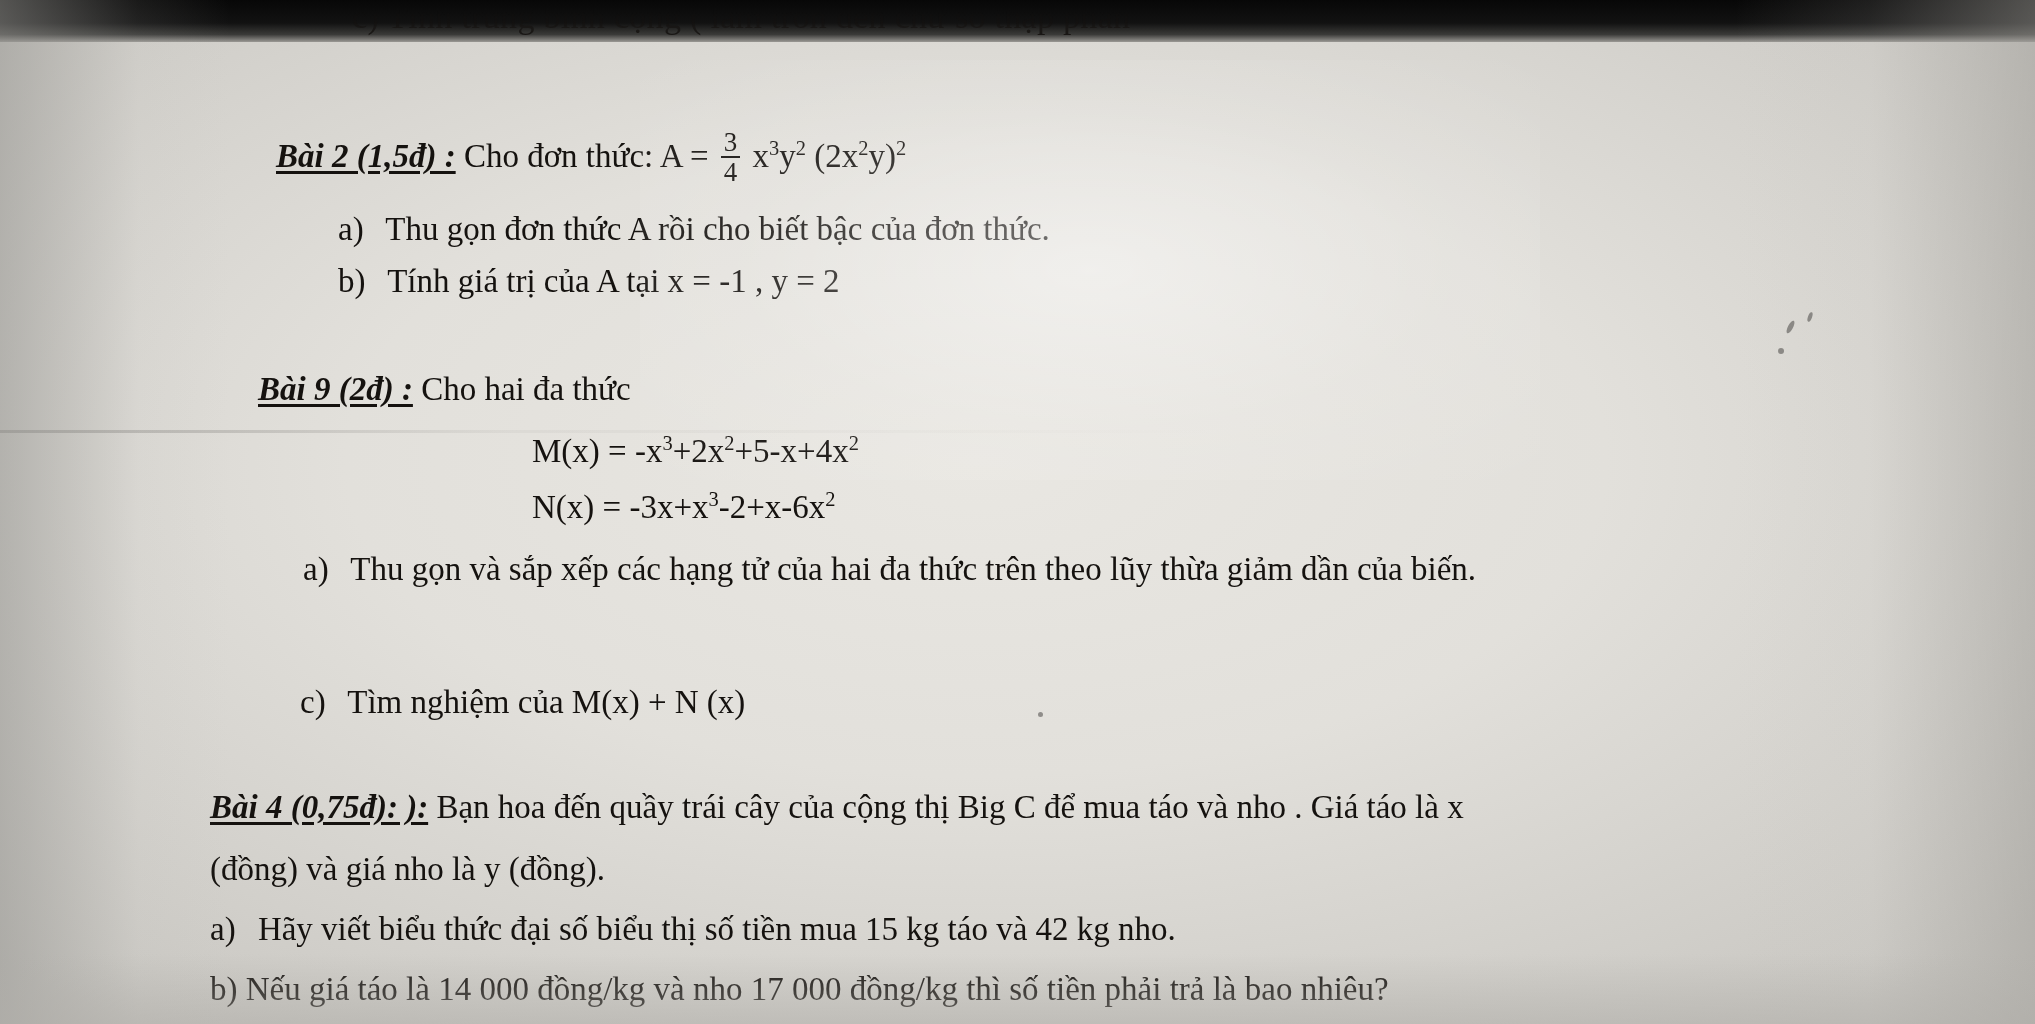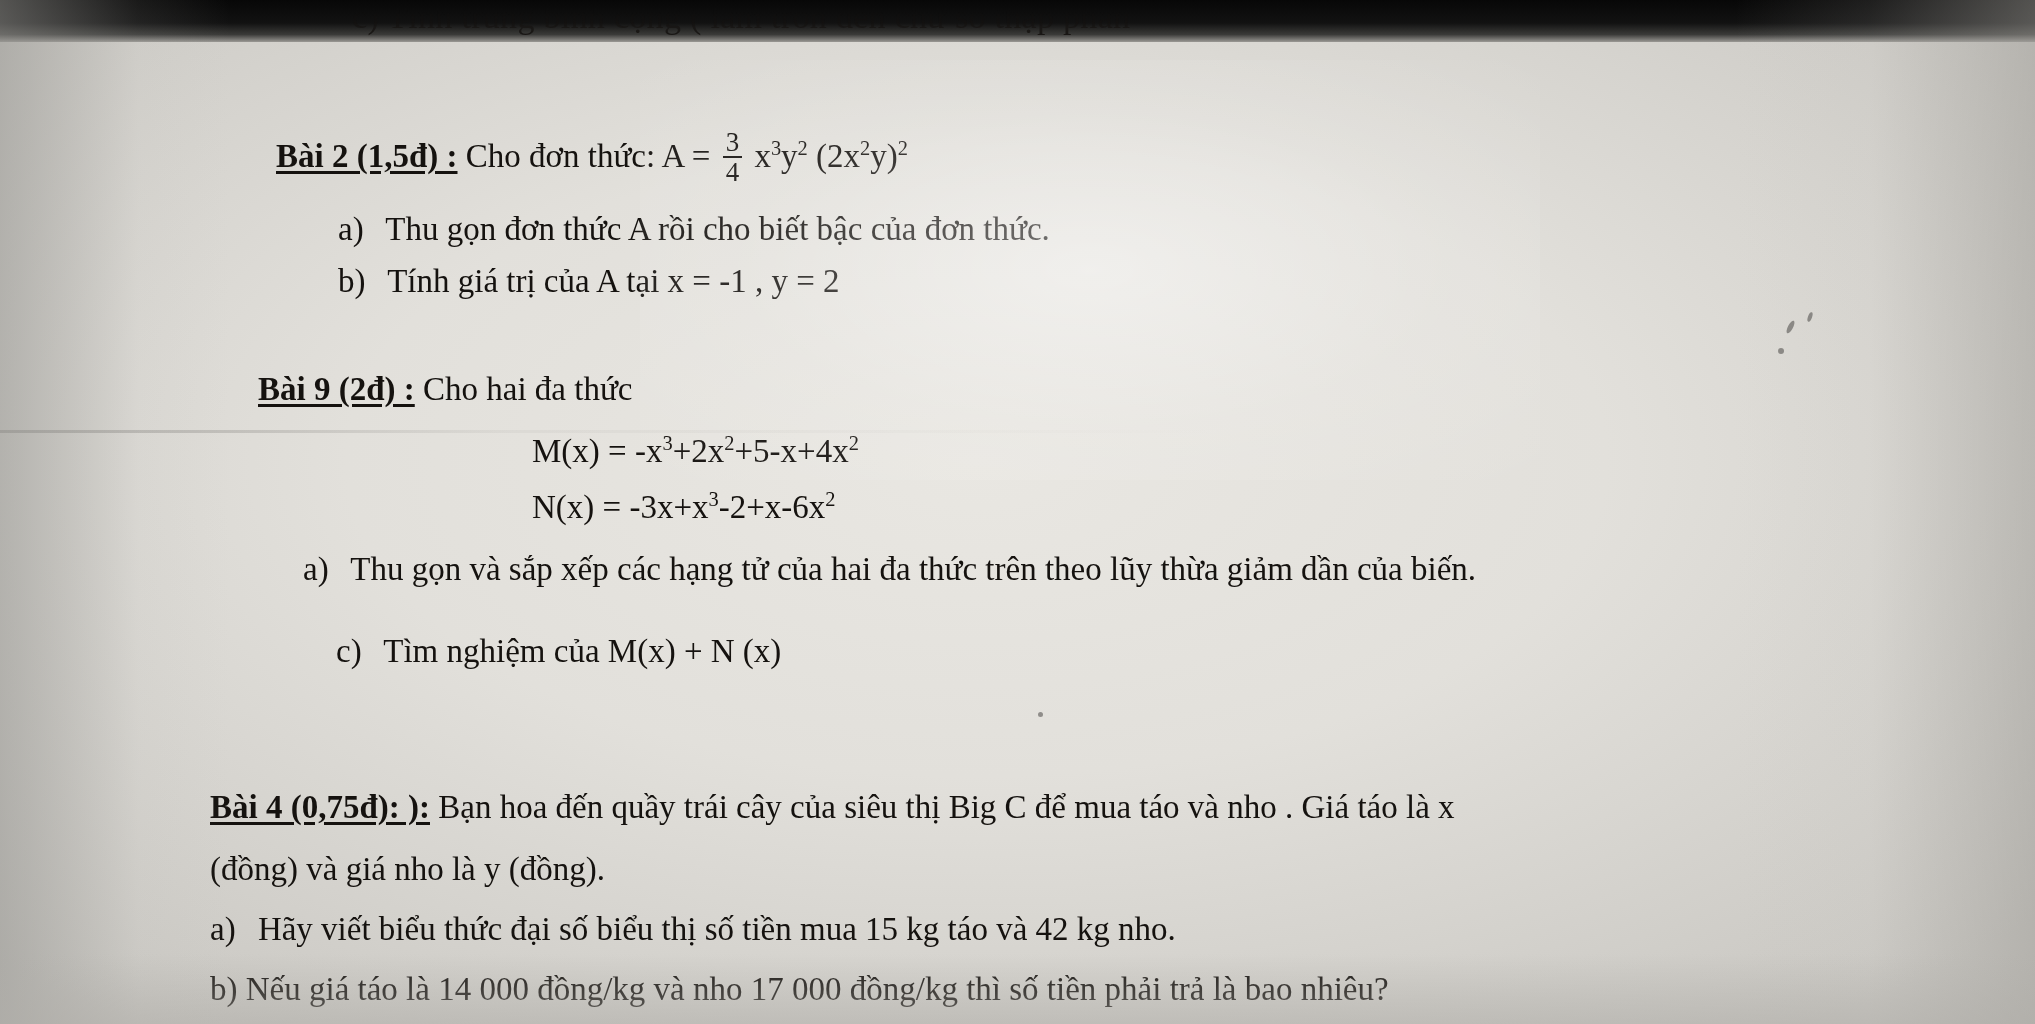--- a/index.html
+++ b/index.html
@@ -91,20 +91,21 @@
     width: 2035px; height: 1024px;
     color: #15120f;
   }
 
   .blk { position: absolute; }
 
   .ttl {
     font-weight: bold;
     text-decoration: underline;
     text-underline-offset: 4px;
+    font-style: italic;
   }
 
   .l { font-size: 33px; line-height: 1.28; white-space: nowrap; }
 
   .frac {
     display: inline-block;
     vertical-align: -0.55em;
     text-align: center;
     font-size: 27px;
     line-height: 1.05;
@@ -168,28 +169,28 @@
     <div class="blk l" style="left:532px; top:486px;">
       <span>N(x) = -3x+x<sup>3</sup>-2+x-6x<sup>2</sup></span>
     </div>
 
     <div class="blk l" style="left:303px; top:548px;">
       <span class="indent-a">a)</span>
       <span>Thu gọn và sắp xếp các hạng tử của hai đa thức trên theo lũy thừa giảm dần của biến.</span>
     </div>
 
 
-    <div class="blk l" style="left:300px; top:630px;margin-left:36px;">
+    <div class="blk l" style="left:300px; top:681px;">
       <span class="indent-a">c)</span>
       <span>Tìm nghiệm của M(x) + N (x)</span>
     </div>
 
     <div class="blk l" style="left:210px; top:786px;">
       <span class="ttl">Bài 4 (0,75đ): ):</span>
-      <span>Bạn hoa đến quầy trái cây của siêu thị Big C để mua táo và nho . Giá táo là x</span>
+      <span>Bạn hoa đến quầy trái cây của cộng thị Big C để mua táo và nho . Giá táo là x</span>
     </div>
 
     <div class="blk l" style="left:210px; top:848px;">
       <span>(đồng) và giá nho là y (đồng).</span>
     </div>
 
     <div class="blk l" style="left:210px; top:908px;">
       <span class="indent-a">a)</span>
       <span>Hãy viết biểu thức đại số biểu thị số tiền mua 15 kg táo và 42 kg nho.</span>
     </div>

